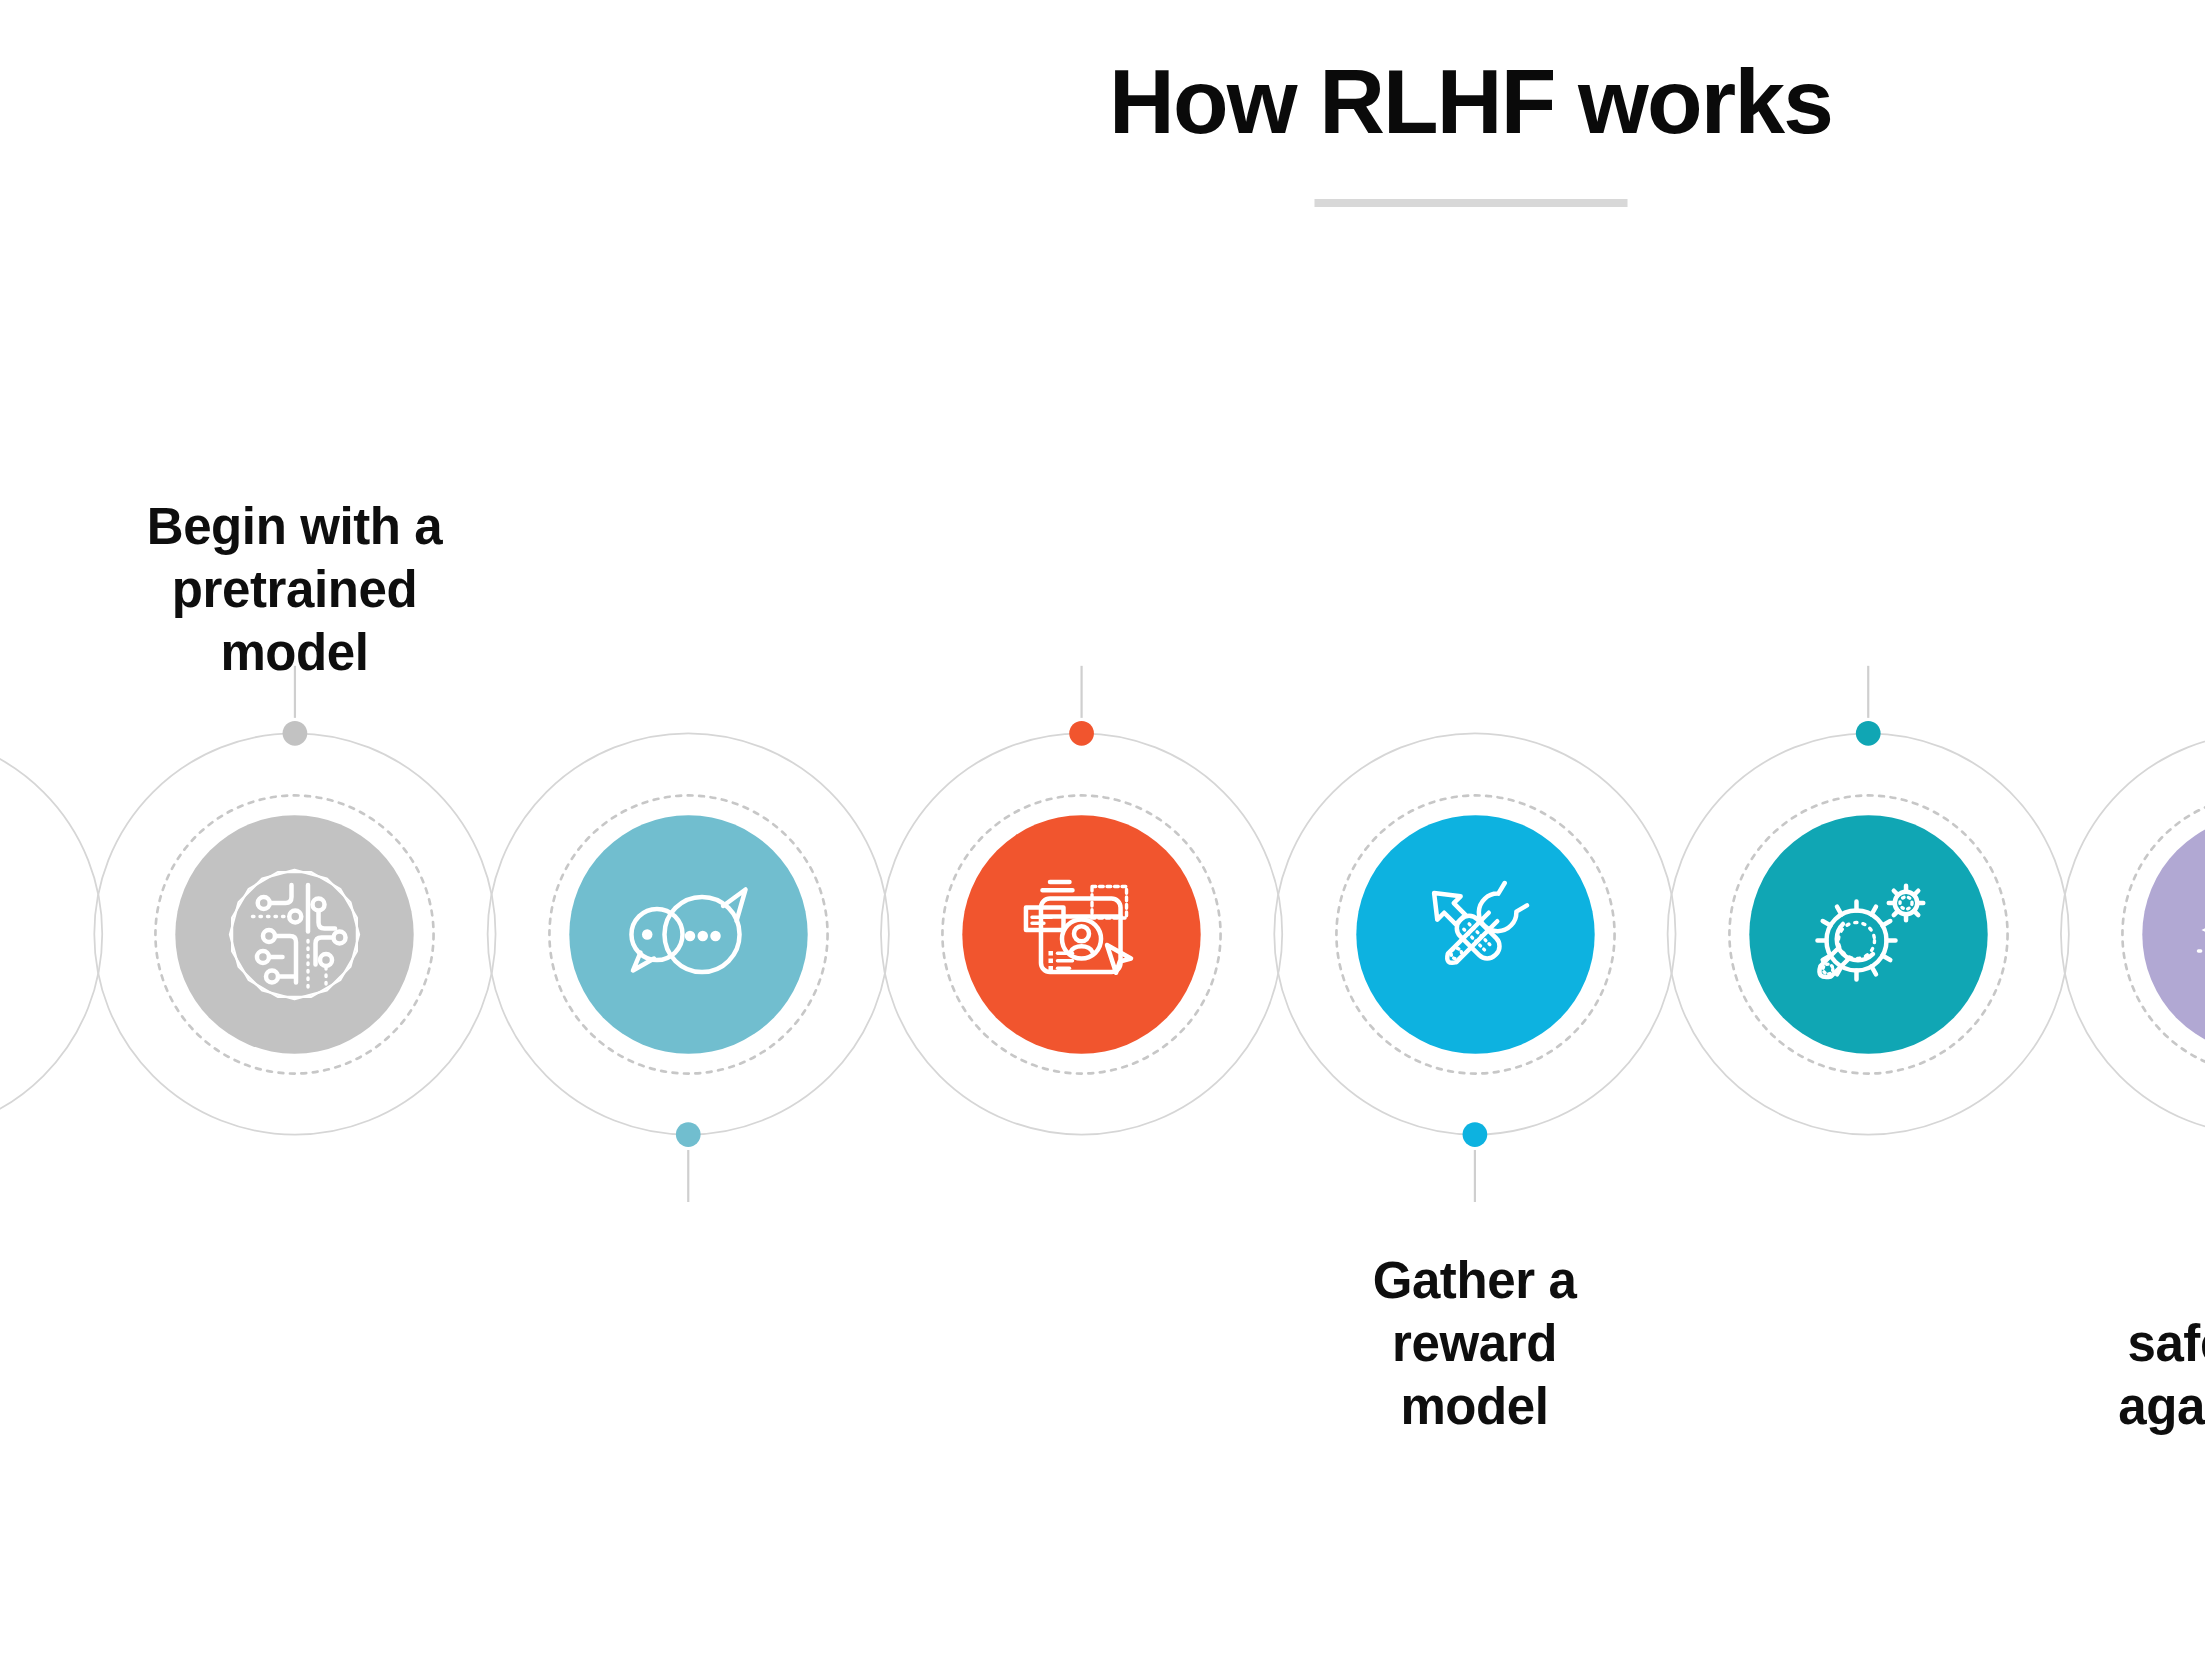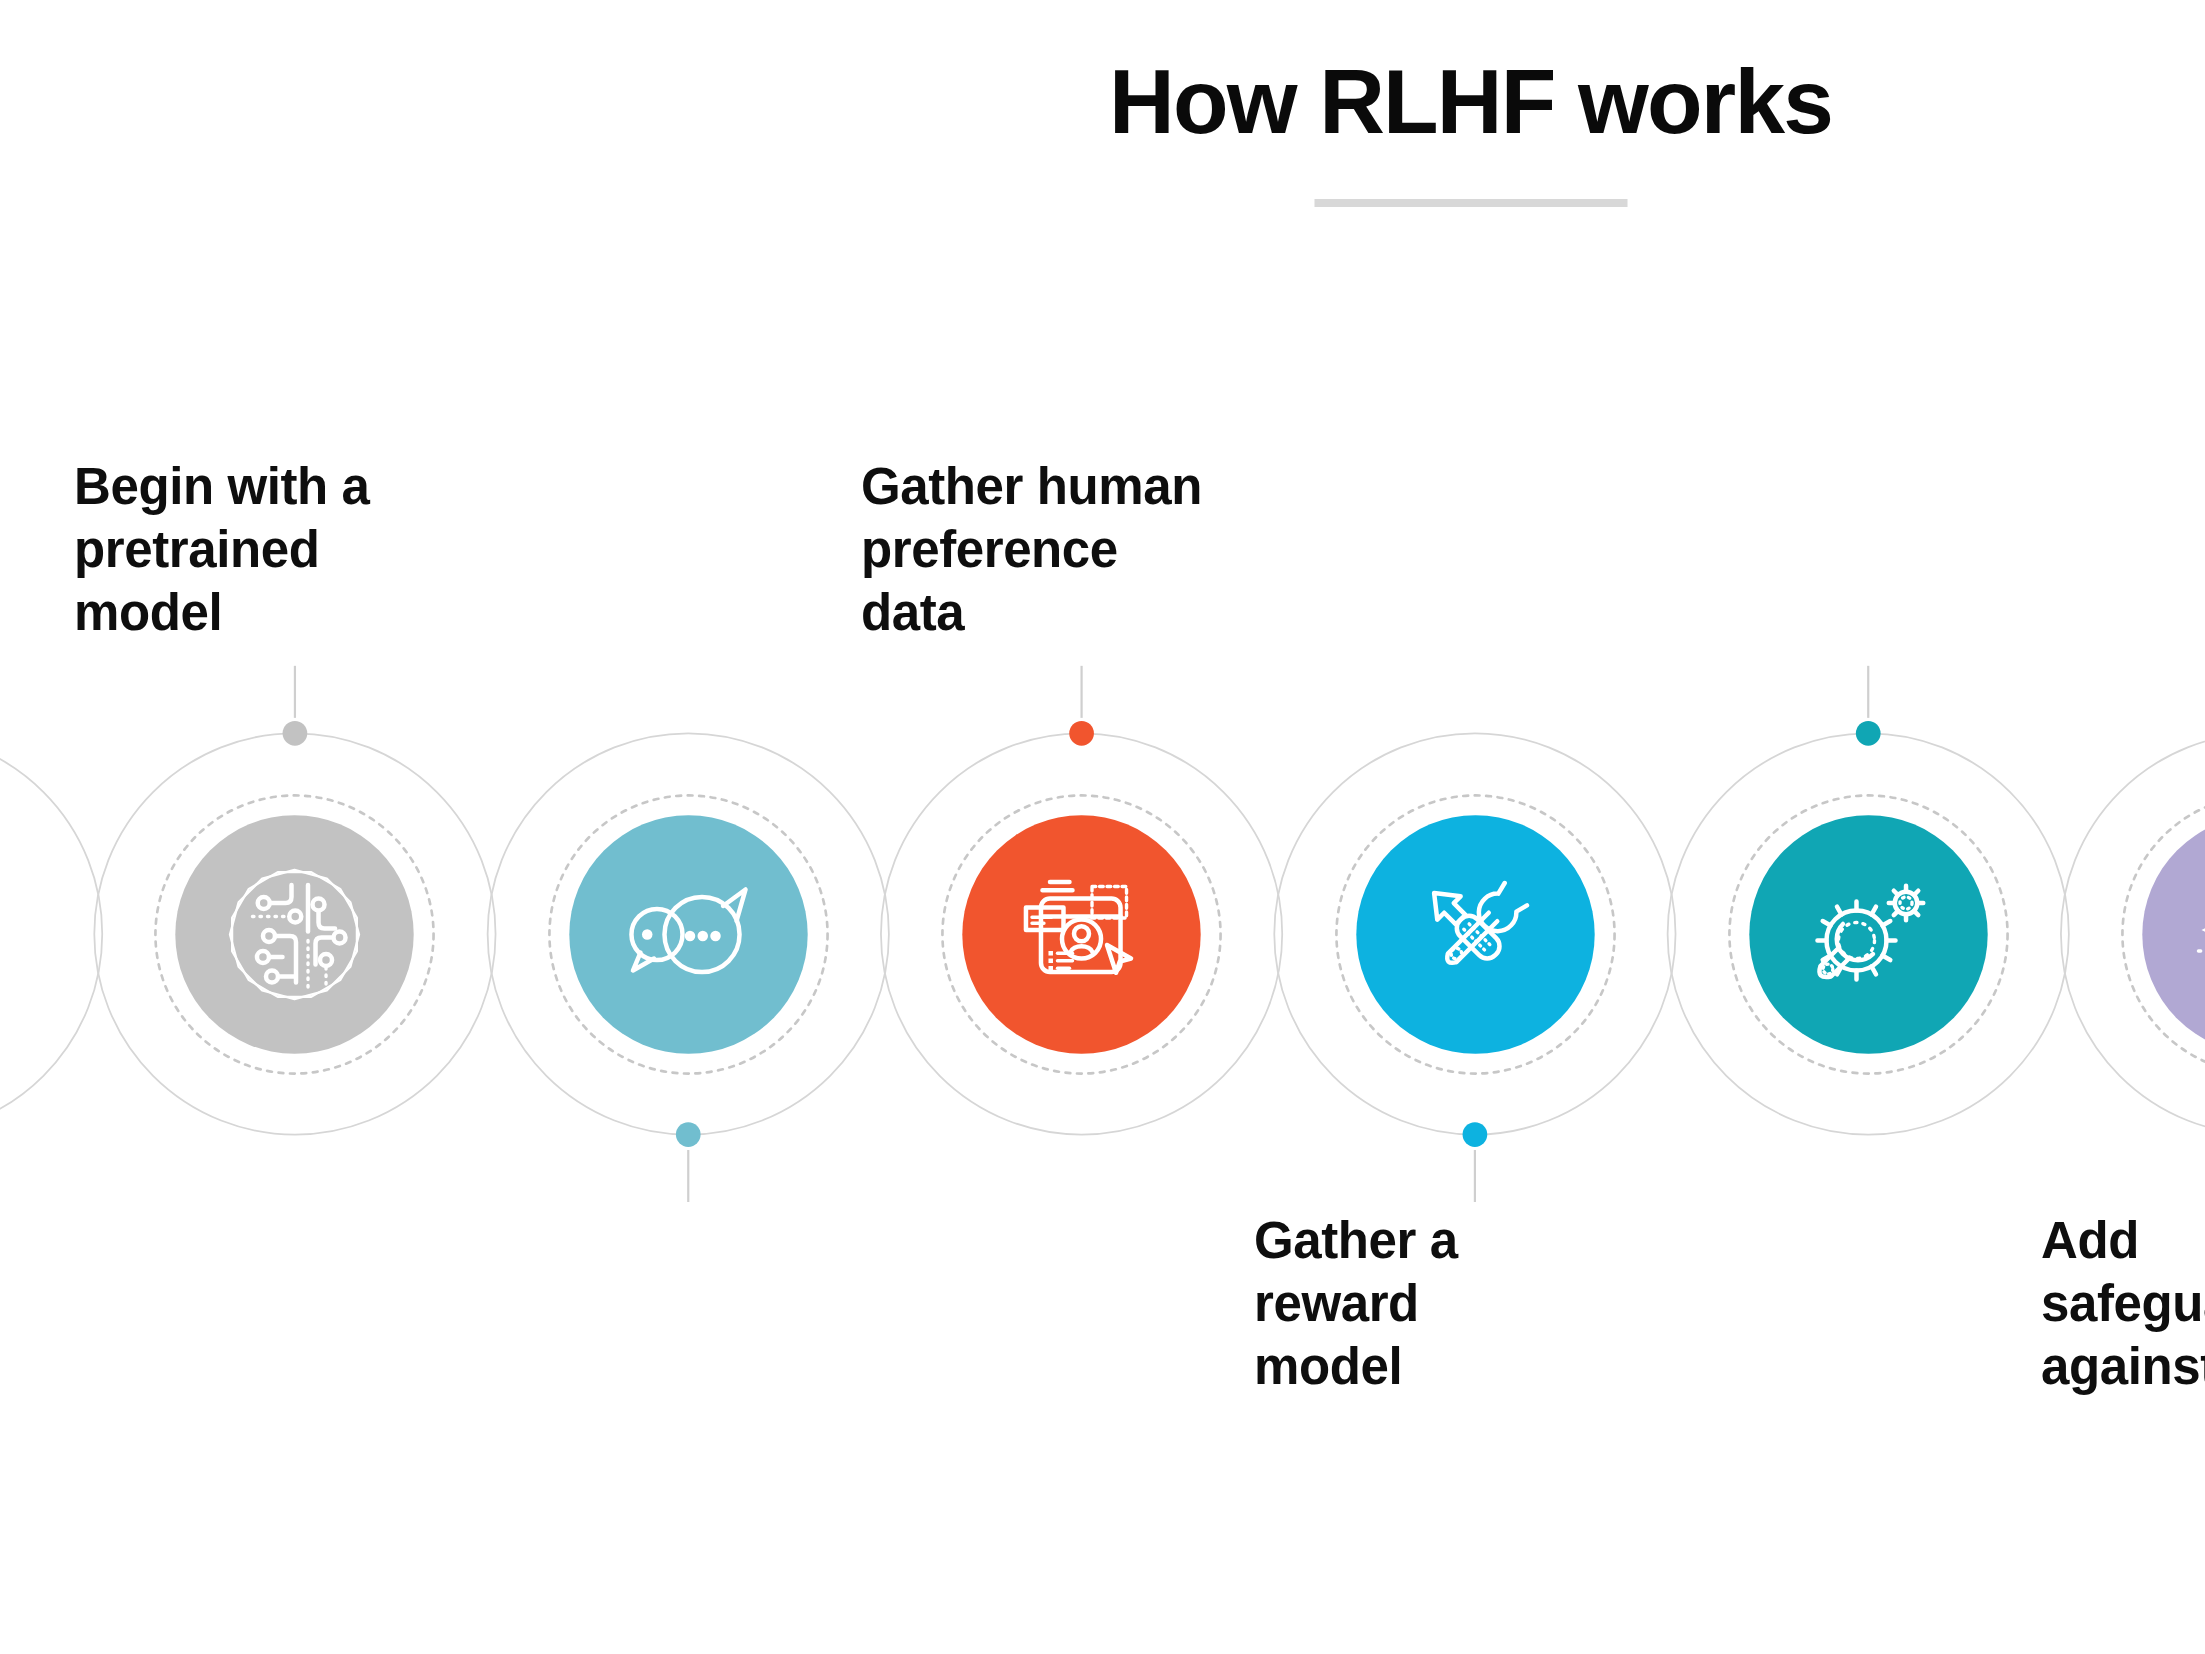--- a/index.html
+++ b/index.html
@@ -7,22 +7,22 @@
           font-family:"Liberation Sans","DejaVu Sans",sans-serif;}
   .title{position:absolute;top:49px;left:0;width:2941px;text-align:center;
          font-size:91px;line-height:105px;font-weight:700;letter-spacing:-1.8px;color:#0a0a0a;}
   .divider{position:absolute;top:199px;left:50%;transform:translateX(-50%);
            width:313px;height:7.5px;background:#d8d8d8;}
   svg.decor{position:absolute;left:0;top:0;}
   .ring{fill:none;stroke-width:4px;}
   .stems line{stroke-width:5px;}
   .node{position:absolute;top:727px;width:415px;height:415px;}
   .dotring{fill:none;stroke-width:6px;stroke-dasharray:11 15;stroke-linecap:round;}
-  .label{position:absolute;width:441px;color:#0e0e0e;
-         font-size:51px;line-height:63px;font-weight:600;letter-spacing:-0.4px;white-space:pre-line;}
+  .label{position:absolute;width:441px;text-align:center;color:#0e0e0e;
+         font-size:51px;line-height:63px;font-weight:600;letter-spacing:-0.4px;white-space:pre-line;margin-top:40px;}
   .label.top{top:455px;}
   .label.bottom{top:1209px;}
   .ic{stroke:#ffffff;fill:none;stroke-width:6px;stroke-linecap:round;stroke-linejoin:round;}
   .ic-thin{stroke:#ffffff;fill:none;stroke-width:3px;stroke-linejoin:round;}
   .ic-mid{stroke:#ffffff;fill:none;stroke-width:4.5px;stroke-linecap:round;}
   .ic-fill{fill:#ffffff;stroke:none;}
 </style>
 </head>
 <body>
 
@@ -178,23 +178,20 @@
         <path class="ic-mid" stroke-dasharray="3 6" d="M16,122 H24"></path>
       <polygon class="ic-fill" points="138,122 154,114 154,130"></polygon>
         <path class="ic" d="M154,122 H172"></path>
         <path class="ic-mid" stroke-dasharray="3 6" d="M176,122 H184"></path>
     </g>
   </svg>
 
   <div class="label top" style="left:74px">Begin with a
 pretrained
 model</div>
-  <div class="label top" style="left:861px">Gather human
-preference
-data</div>
   <div class="label bottom" style="left:1254px">Gather a
 reward
 model</div>
   <div class="label bottom" style="left:2041px">Add
 safeguards
 against drift</div>
 
 </div>
 
 

